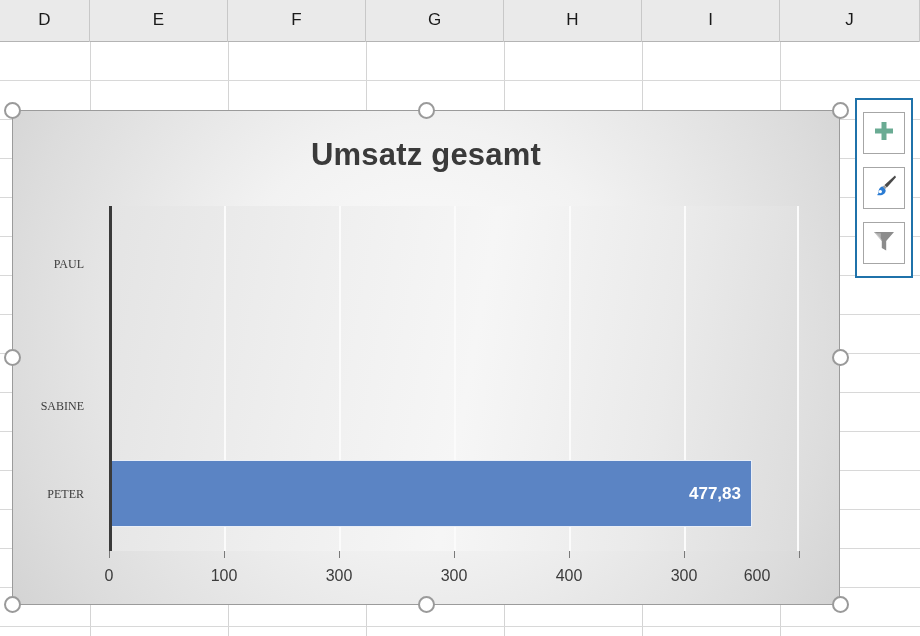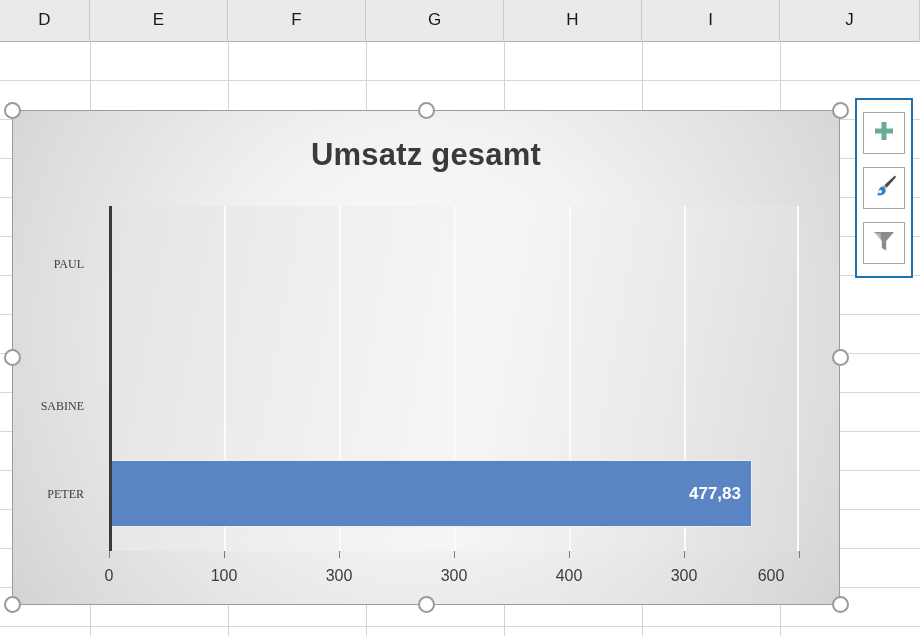--- a/index.html
+++ b/index.html
@@ -297,21 +297,21 @@
       <div class="x-tick-mark" style="left:460px;"></div>
       <div class="x-tick-mark" style="left:575px;"></div>
       <div class="x-tick-mark" style="left:690px;"></div>
 
       <div class="x-tick-label" style="left:0px;">0</div>
       <div class="x-tick-label" style="left:115px;">100</div>
       <div class="x-tick-label" style="left:230px;">300</div>
       <div class="x-tick-label" style="left:345px;">300</div>
       <div class="x-tick-label" style="left:460px;">400</div>
       <div class="x-tick-label" style="left:575px;">300</div>
-      <div class="x-tick-label" style="left:662px;">600</div>
+      <div class="x-tick-label" style="left:648px;">600</div>
     </div>
 
   </div>
 
   <div class="handle" style="left:4px;top:102px;"></div>
   <div class="handle" style="left:418px;top:102px;"></div>
   <div class="handle" style="left:832px;top:102px;"></div>
   <div class="handle" style="left:4px;top:349px;"></div>
   <div class="handle" style="left:832px;top:349px;"></div>
   <div class="handle" style="left:4px;top:596px;"></div>

